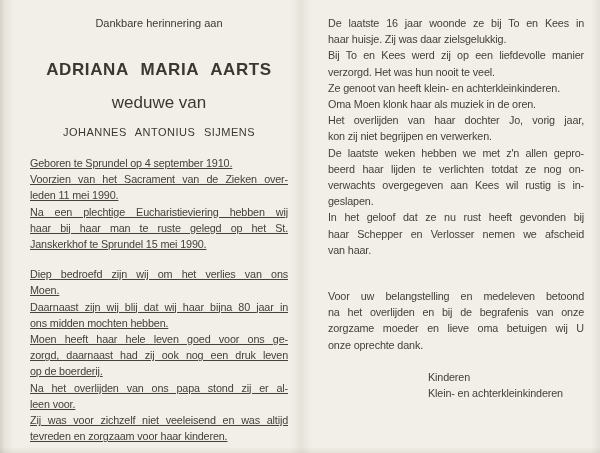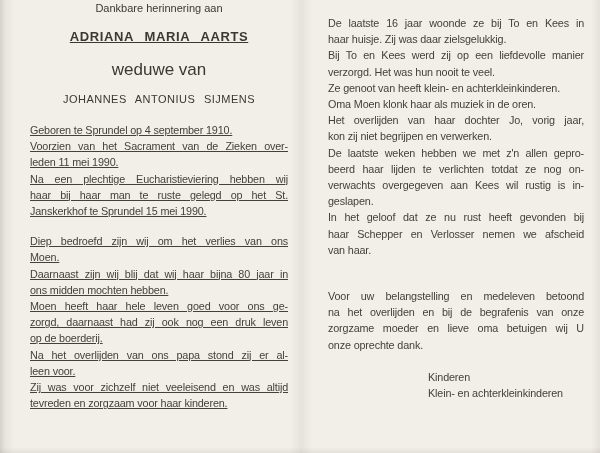--- a/index.html
+++ b/index.html
@@ -17,22 +17,22 @@
       linear-gradient(90deg, rgba(0,0,0,0) 290px, rgba(110,102,88,0.06) 298px, rgba(110,102,88,0.09) 301px, rgba(0,0,0,0) 312px),
       #f2efe8;
     color: #45413a;
     display: flex;
   }
   .page { box-sizing: border-box; width: 300px; }
   .page-left  { padding: 0 12px 0 30px; }
   .page-right { padding: 15px 16px 0 28px; }
 
   .heading { text-align: center; color: #3b3831; }
-  .intro    { font-size: 11px;  line-height: 16px; }
-  .name     { margin-top: 12px; font-size: 13px; line-height: 17px; font-weight: bold; letter-spacing: 0.6px; word-spacing: 7px; text-decoration: underline; }
+  .intro    { margin-top: 15px; font-size: 11px;  line-height: 16px; }
+  .name     { margin-top: 30px; font-size: 17px; line-height: 17px; font-weight: bold; letter-spacing: 0.6px; word-spacing: 7px; }
   .relation { margin-top: 17px; font-size: 17px;  line-height: 16px; }
   .spouse   { margin-top: 14px; font-size: 11px;  line-height: 15px; font-weight: normal; letter-spacing: 0.5px; word-spacing: 5px; }
 
   .body-text { margin-top: 15px; text-decoration: underline; }
   .para { margin: 0; }
   .para.gap    { margin-top: 14px; }
   .para.gap-lg { margin-top: 30px; }
   .line {
     font-size: 10.8px; line-height: 16.2px; letter-spacing: -0.15px;
     color: #45413a; white-space: normal;

